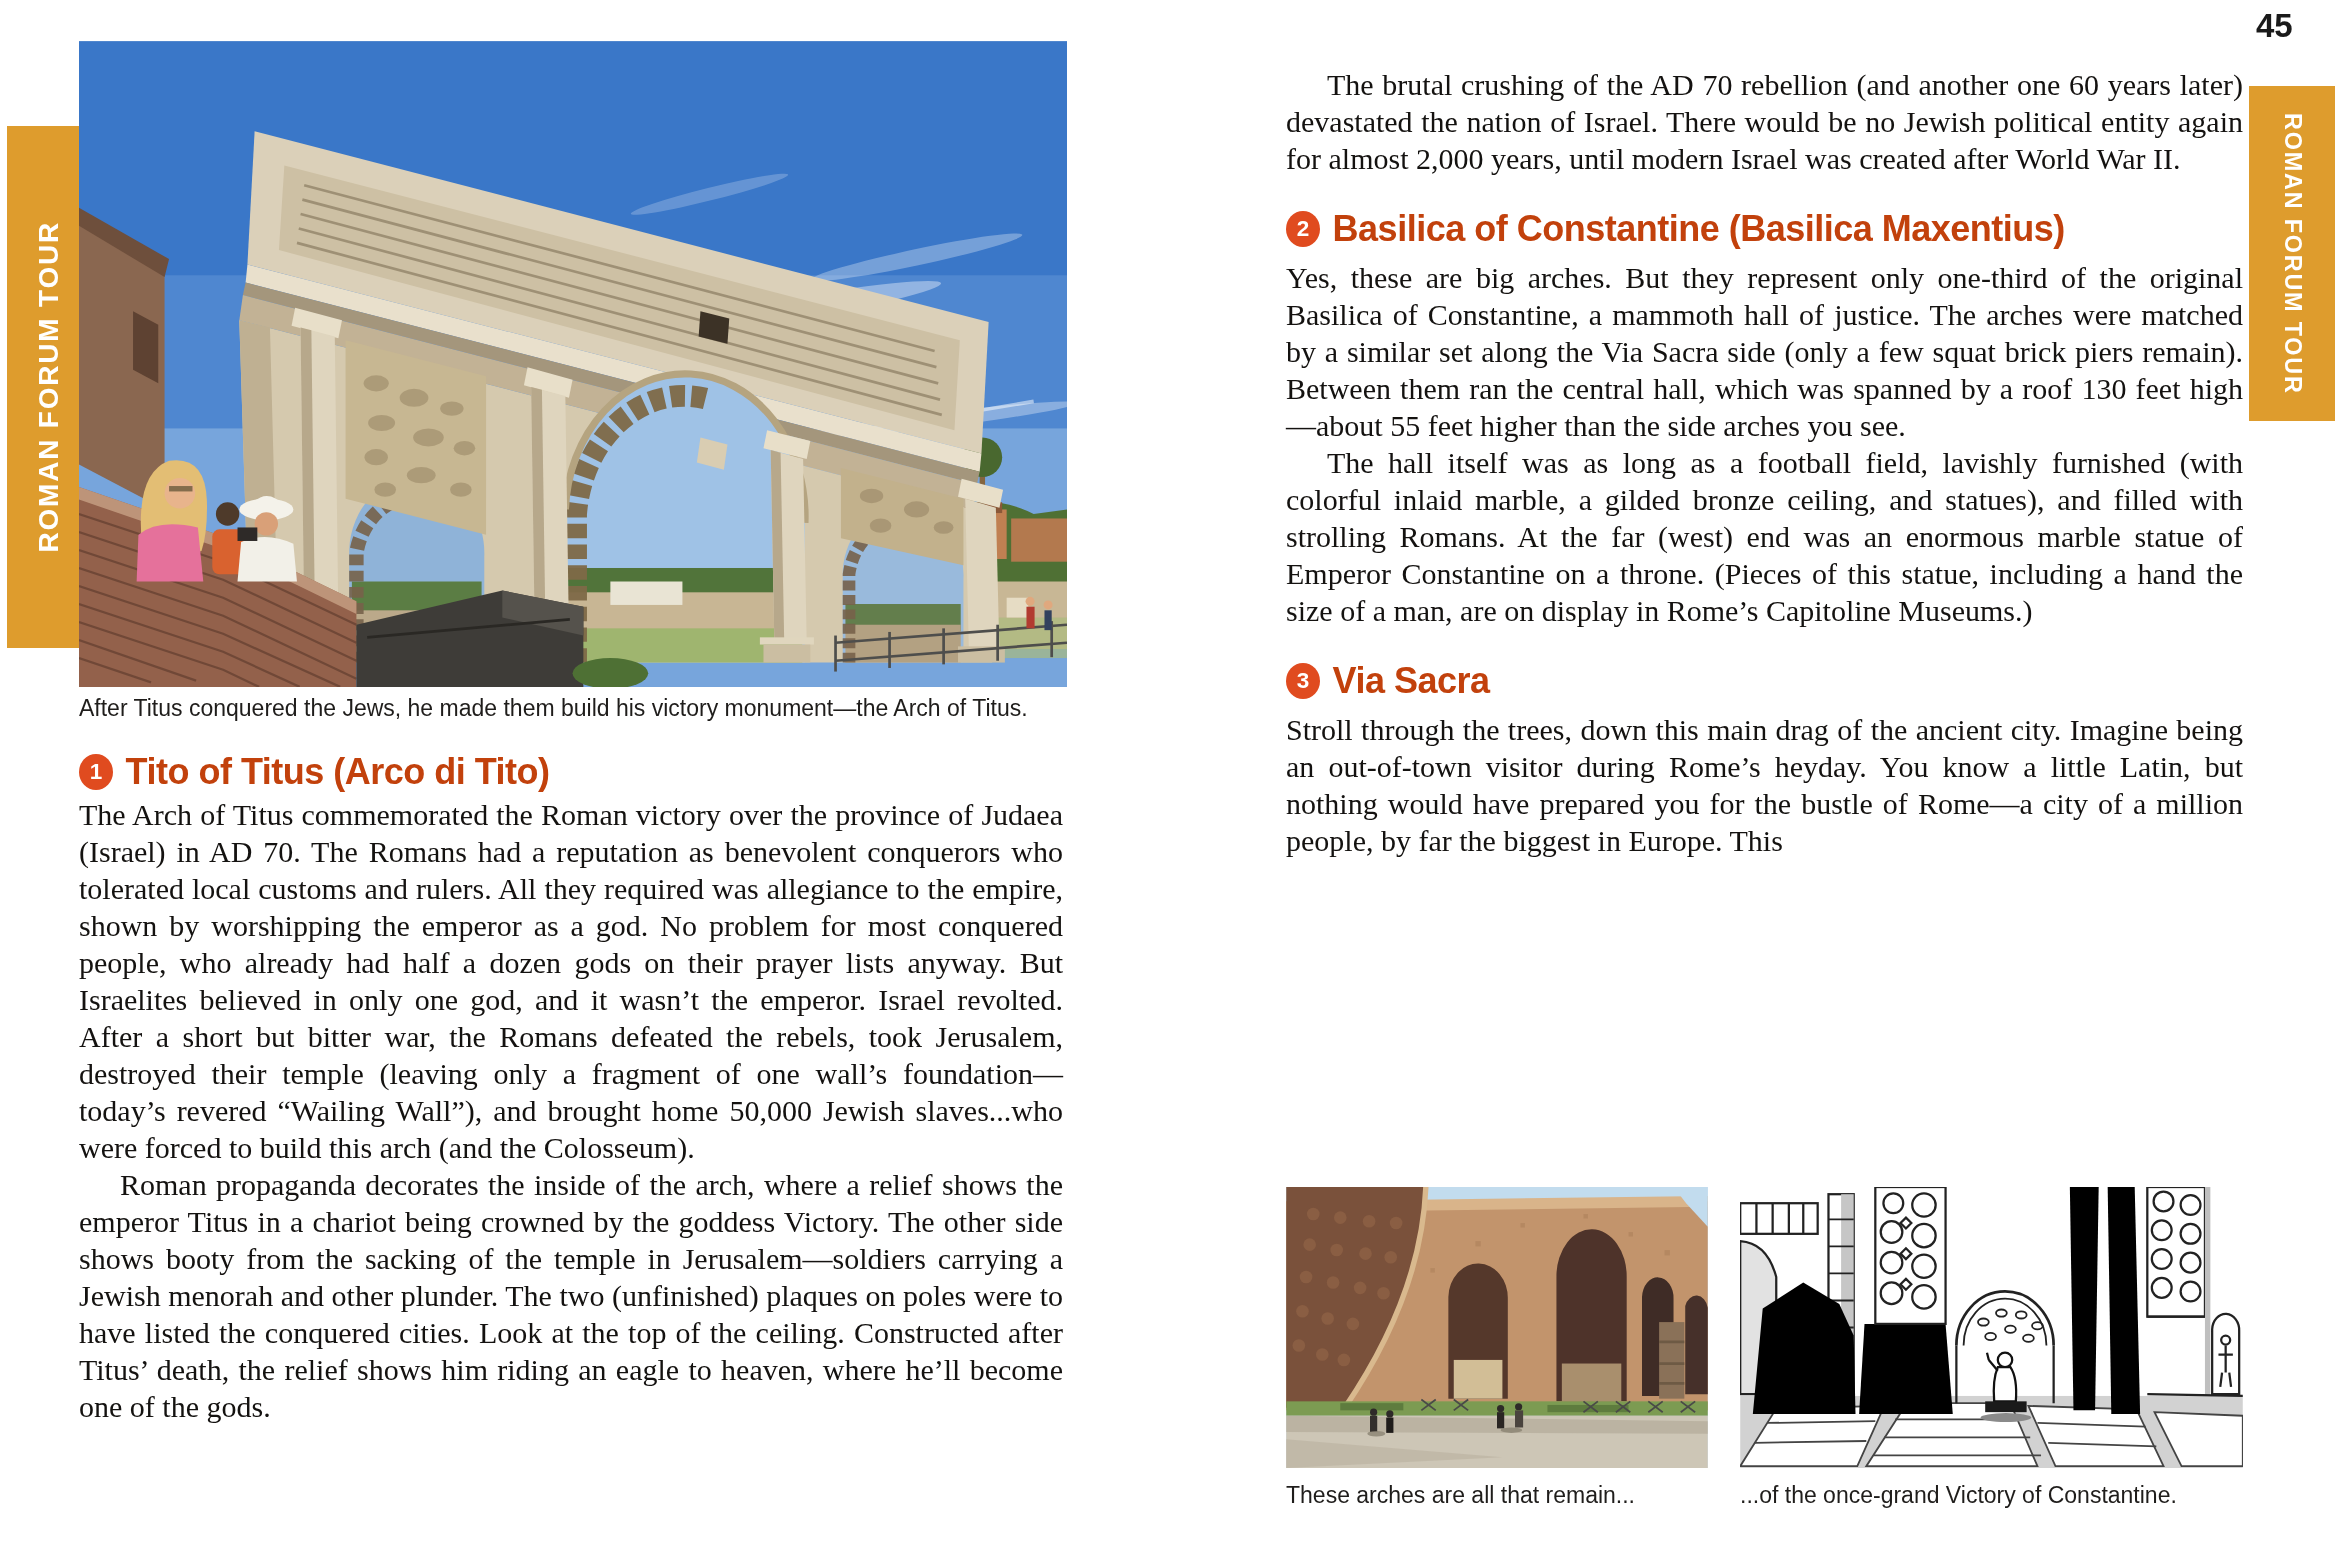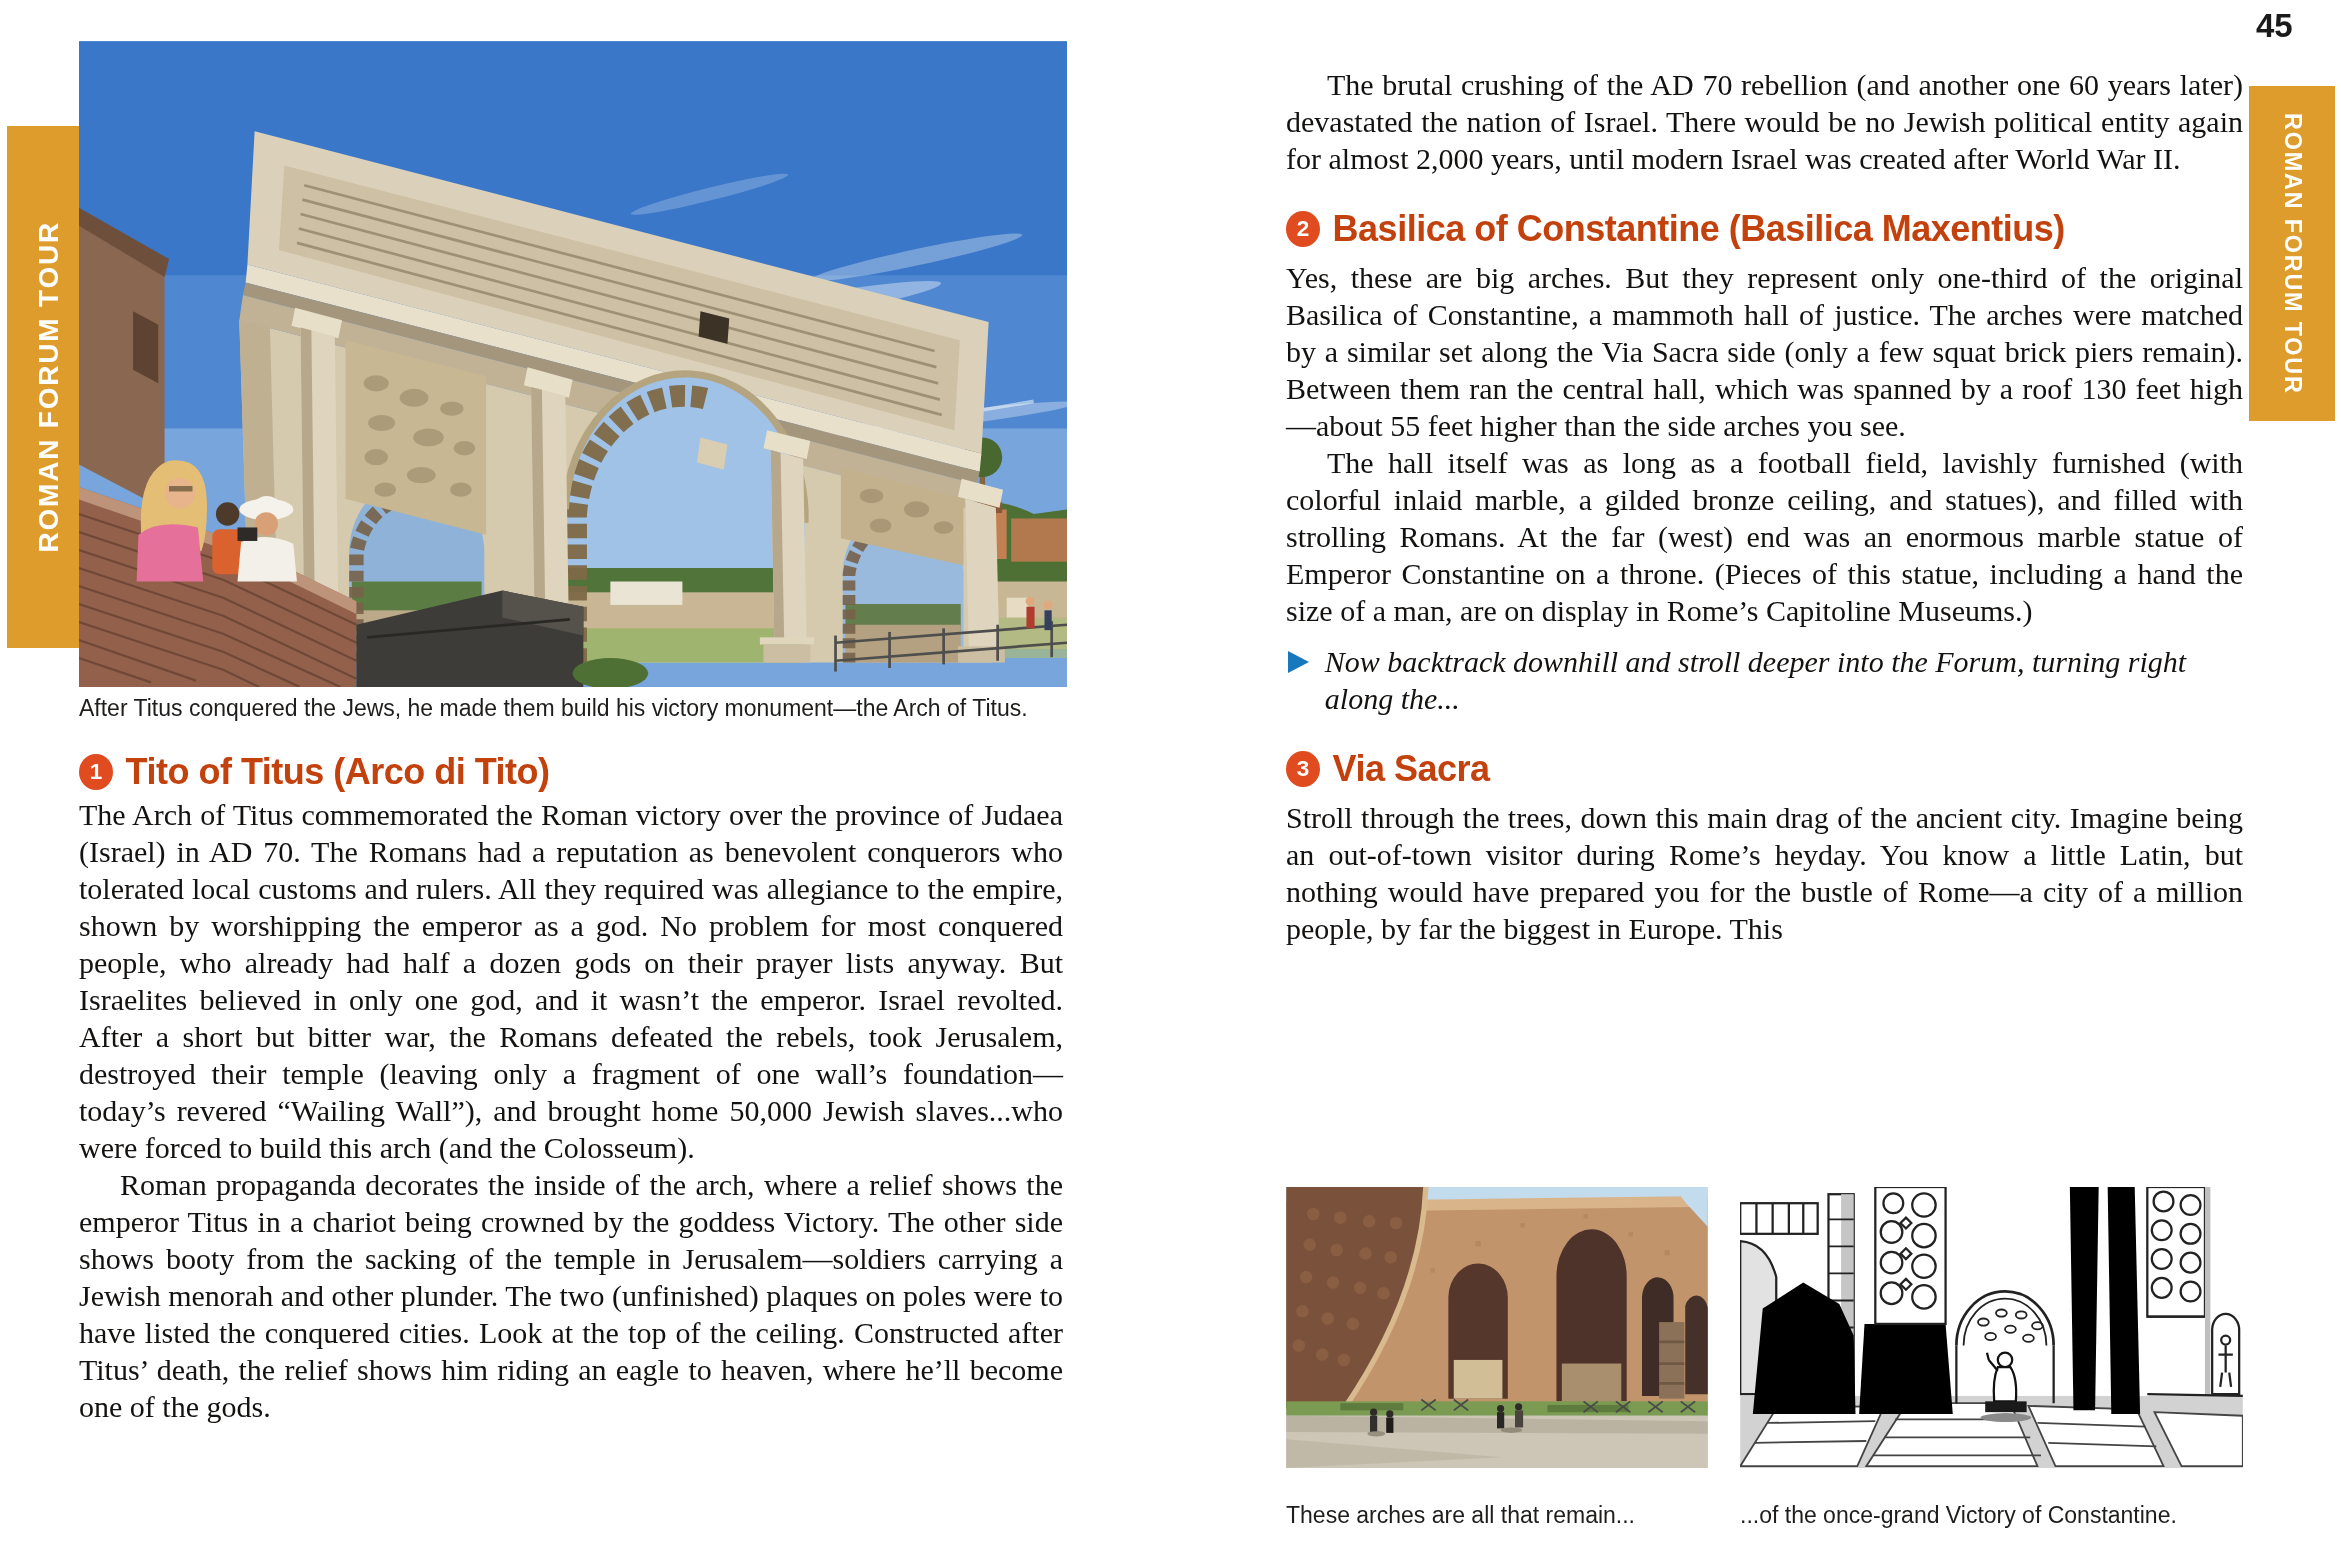--- a/index.html
+++ b/index.html
@@ -7,21 +7,21 @@
           font-family:"Liberation Sans",sans-serif;color:#141210;}
   .pagenum{position:absolute;font:bold 33px "Liberation Sans",sans-serif;color:#1a1a1a;}
   .pn-left{left:87px;top:40px;}
   .pn-right{left:2256px;top:7px;}
   .tab{position:absolute;background:#DE9C2D;display:flex;align-items:center;justify-content:center;}
   .tab-left{left:7.2px;top:126px;width:83px;height:522px;}
   .tab-right{left:2249px;top:86px;width:86px;height:335px;}
   .tab-text{color:#ffffff;font-weight:bold;letter-spacing:1.8px;white-space:nowrap;}
   .tab-left .tab-text{font-size:28px;writing-mode:vertical-rl;transform:rotate(180deg);}
   .tab-right .tab-text{font-size:23.4px;writing-mode:vertical-rl;}
-  figure{margin:0;padding:0;gap:20px;}
+  figure{margin:0;padding:0;}
   .main-photo{position:absolute;left:79px;top:41px;width:988px;height:646px;}
   .caption{font-family:"Liberation Sans",sans-serif;font-size:23px;color:#1f1d1b;}
   .main-caption{position:absolute;left:79px;top:695px;width:1000px;}
   .section-head{display:flex;align-items:center;gap:12.6px;}
   .sh-abs{position:absolute;left:79px;top:751px;}
   .marker{flex:0 0 auto;width:34px;height:36px;border-radius:50%;background:#E04B1F;color:#ffffff;
           display:inline-flex;align-items:center;justify-content:center;
           font:bold 22.5px "Liberation Sans",sans-serif;}
   .section-title{font:bold 36px "Liberation Sans",sans-serif;letter-spacing:-0.5px;color:#c2410c;}
   .body-text{font-family:"Liberation Serif",serif;font-size:30px;line-height:37px;
@@ -246,24 +246,20 @@
 
       <div class="section-head">
         <span class="marker">2</span>
         <span class="section-title">Basilica of Constantine (Basilica Maxentius)</span>
       </div>
       <div class="body-text">
         <p>Yes, these are big arches. But they represent only one-third of the original Basilica of Constantine, a mammoth hall of justice. The arches were matched by a similar set along the Via Sacra side (only a few squat brick piers remain). Between them ran the central hall, which was spanned by a roof 130 feet high—about 55 feet higher than the side arches you see.</p>
         <p class="indent">The hall itself was as long as a football field, lavishly furnished (with colorful inlaid marble, a gilded bronze ceiling, and statues), and filled with strolling Romans. At the far (west) end was an enormous marble statue of Emperor Constantine on a throne. (Pieces of this statue, including a hand the size of a man, are on display in Rome’s Capitoline Museums.)</p>
       </div>
 
-      <div class="direction">
-        <span class="tri"></span>
-        <span class="dir-text">Now backtrack downhill and stroll deeper into the Forum, turning right along the...</span>
-      </div>
 
       <div class="section-head">
         <span class="marker">3</span>
         <span class="section-title">Via Sacra</span>
       </div>
       <div class="body-text">
         <p>Stroll through the trees, down this main drag of the ancient city. Imagine being an out-of-town visitor during Rome’s heyday. You know a little Latin, but nothing would have prepared you for the bustle of Rome—a city of a million people, by far the biggest in Europe. This</p>
       </div>
     </div>
 

